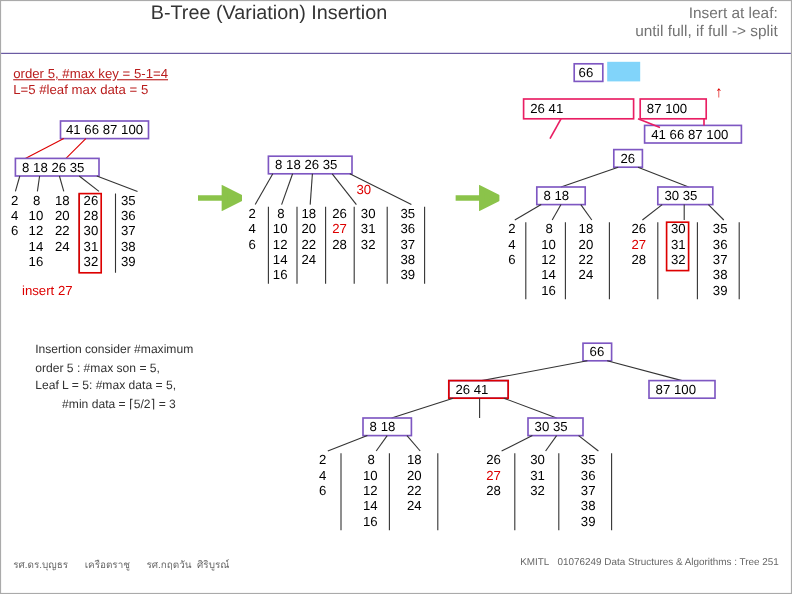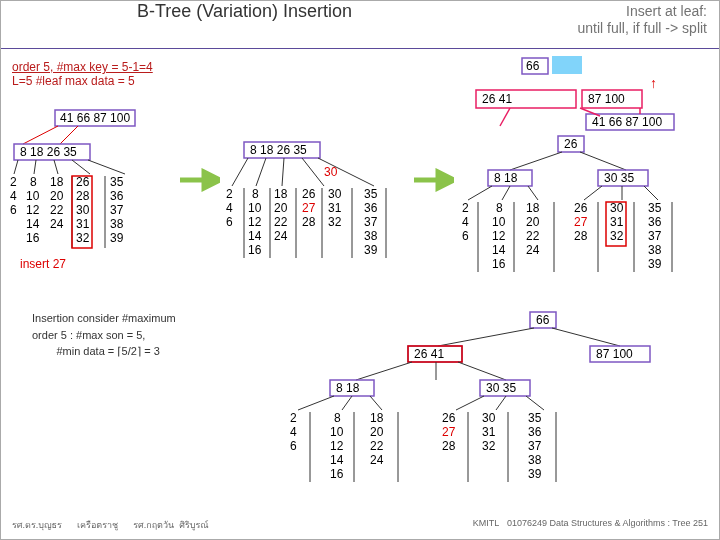--- a/index.html
+++ b/index.html
@@ -4,21 +4,21 @@
 <style>
   * { box-sizing: border-box; margin: 0; padding: 0; }
   body { width: 720px; height: 540px; background: #fff; font-family: "Segoe UI", Tahoma, sans-serif; position: relative; overflow: hidden; }
   .slide { width: 100%; height: 100%; border: 1px solid #aaa; }
   .title-bar { height: 48px; display: flex; padding: 0 16px; border-bottom: 1px solid #5b4a9a; font-size: 18px; color: #333; position: relative; }
   .title-txt { flex: 0 0 auto; margin-left: 120px; }
   .split-txt { position: absolute; right: 12px; top: 2px; font-size: 14px; color: #737373; text-align: right; line-height: 1.2; margin-left: 24px; }
   .split-rule { }
   .meta { position: absolute; top: 60px; left: 12px; font-size: 12px; color: #b91c1c; }
   .meta .ord { text-decoration: underline; }
-  .footer { position: absolute; bottom: 8px; left: 0; right: 0; font-size: 9px; color: #666; padding: 0 12px; display: flex; justify-content: space-between; }
+  .footer { position: absolute; bottom: 20px; left: 0; right: 0; font-size: 9px; color: #666; padding: 0 12px; display: flex; justify-content: space-between; }
   .notes { position: absolute; left: 12px; top: 310px; font-size: 11px; color: #333; width: 200px; line-height: 1.5; margin-left: 20px; }
   .red { color: #d00; }
   svg.dia { position: absolute; }
   .lbl { font-family: "Segoe UI", sans-serif; }
   .boxrect { fill: none; stroke: #7e57c2; stroke-width: 1.5; }
   .boxrect.red { stroke: #d00; }
   .arrow { stroke: #8bc34a; stroke-width: 5; fill: #8bc34a; }
   .magenta { stroke: #e91e63; stroke-width: 1.5; fill: none; }
 </style>
 </head>
@@ -271,20 +271,21 @@
         <line x1="138" y1="102" x2="138" y2="172"></line>
         <line x1="208" y1="102" x2="208" y2="172"></line>
         <line x1="248" y1="102" x2="248" y2="172"></line>
         <line x1="296" y1="102" x2="296" y2="172"></line>
       </g>
   </svg>
 
   <div class="notes">
     <div>Insertion consider #maximum</div>
     <div>order 5 : #max son = 5,</div>
+    <div>Leaf L = 5: #max data = 5,</div>
     <div>&nbsp;&nbsp;&nbsp;&nbsp;&nbsp;&nbsp;&nbsp;&nbsp;<span>#min data = </span>⌈<span>5/2</span>⌉<span> = 3</span></div>
   </div>
 
   <div class="footer">
     <span><span>รศ.ดร.บุญธร</span>&nbsp;&nbsp;&nbsp;&nbsp;&nbsp;&nbsp;<span>เครือตราชู</span>&nbsp;&nbsp;&nbsp;&nbsp;&nbsp;&nbsp;<span>รศ.กฤตวัน</span>&nbsp;&nbsp;<span>ศิริบูรณ์</span></span>
     <span><span>KMITL</span>&nbsp;&nbsp;&nbsp;<span>01076249 Data Structures &amp; Algorithms : Tree 251</span></span>
   </div>
 </div>
 
 </body></html>

